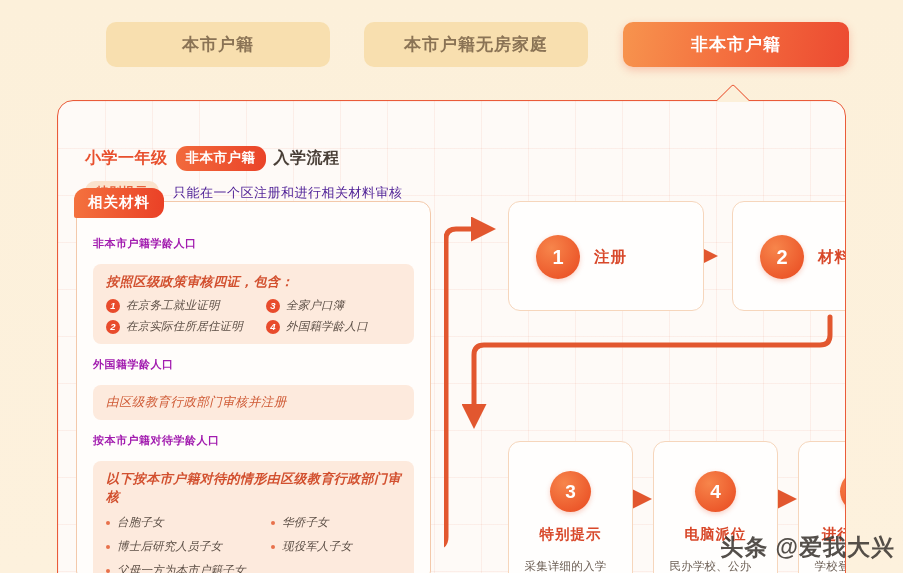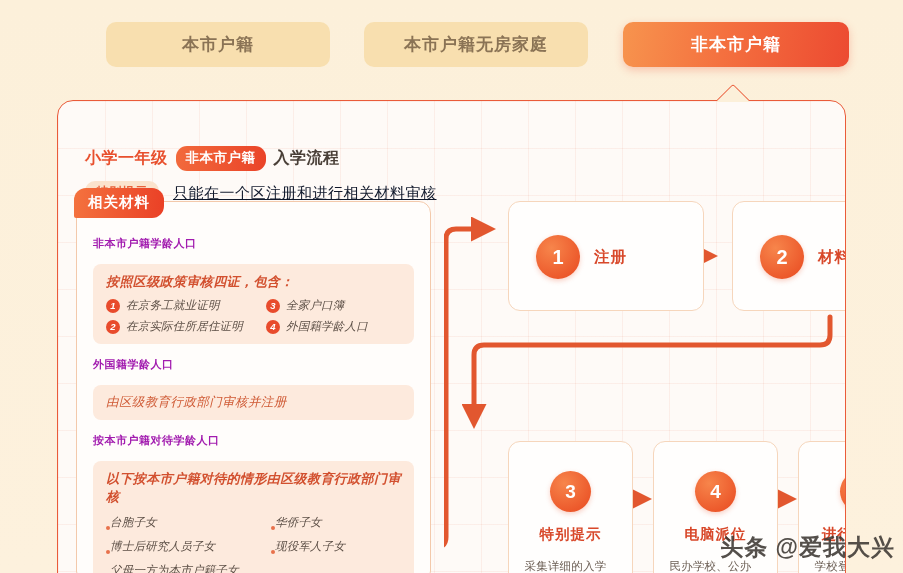--- a/index.html
+++ b/index.html
@@ -144,24 +144,23 @@
   #tip-chip {
     background: #fbe3cd;
     color: #e8623a;
     font-size: 12.5px;
     font-weight: bold;
     border-radius: 10px;
     padding: 3px 11px 4px;
     letter-spacing: 0.5px;
   }
   #tip-text {
-    font-size: 15px;
-    color: #0f172a;
+    font-size: 13px;
+    color: #4c1d95;
     letter-spacing: 0.5px;
-    text-decoration: underline;
   }
 
   
   #materials {
     position: absolute;
     left: 18px;
     top: 100px;
     width: 355px;
     height: 382px;
     background: #fffdfb;
@@ -236,21 +235,22 @@
     letter-spacing: 0.2px;
   }
   .bullet-grid {
     display: grid;
     grid-template-columns: 165px 1fr;
     row-gap: 9px;
     margin-top: 9px;
   }
   .bul {
     display: flex;
-    align-items: flex-end;
+    align-items: center;
+    gap: 7px;
   }
   .bul .dot {
     width: 4px; height: 4px;
     border-radius: 50%;
     background: #e8714b;
     flex: 0 0 auto;
   }
   .bul .txt {
     font-size: 11.5px;
     color: #5c4f46;

